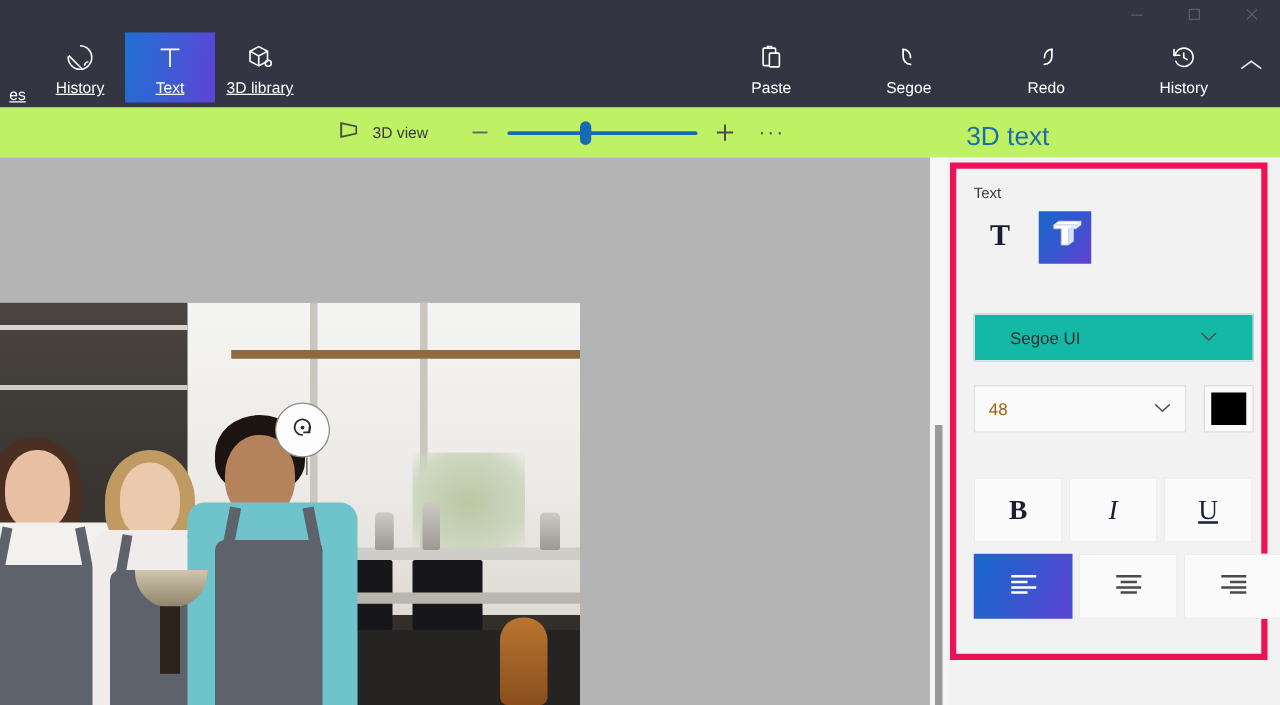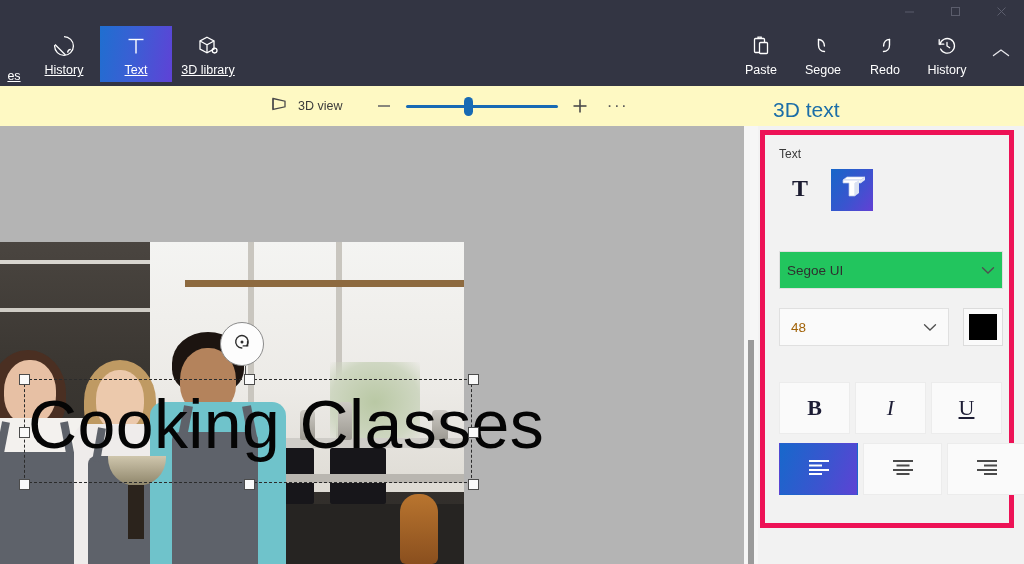--- a/index.html
+++ b/index.html
@@ -33,36 +33,36 @@
     justify-content:center;color:#ffffff;cursor:default;text-decoration:underline;
   }
   .tab.clipped{width:28px;justify-content:flex-end;padding-bottom:0;}
   .tab .ticon{height:26px;display:flex;align-items:flex-end;justify-content:center;}
   .tab .tlabel{font-size:12.5px;line-height:1;margin-top:7px;white-space:nowrap;}
   .tab.active{
     background:linear-gradient(100deg,#1f6fd0 0%,#3a5fd4 45%,#5f42d6 100%);
   }
 
   .rtools{
-    position:absolute;right:46px;top:26px;height:56px;display:flex;align-items:stretch;
+    position:absolute;right:46px;top:26px;height:56px;display:flex;align-items:stretch;gap:48px;
   }
   .rtool{
     width:62px;height:56px;display:flex;flex-direction:column;align-items:center;
     justify-content:center;color:#ffffff;
   }
   .rtool .ticon{height:26px;display:flex;align-items:flex-end;justify-content:center;}
   .rtool .tlabel{font-size:12.5px;line-height:1;margin-top:7px;white-space:nowrap;}
   .collapse{
     position:absolute;right:0;top:26px;width:46px;height:56px;
     display:flex;align-items:center;justify-content:center;color:#e6e6ea;
   }
 
   
   .subbar{
-    position:absolute;left:0;top:86px;width:1024px;height:40px;background:#fef9c3;
+    position:absolute;left:0;top:86px;width:1024px;height:40px;background:#bef264;
     border-bottom:1px solid #e3e3e3;
   }
   .subbar .sb-inner{
     position:absolute;left:255px;top:0;height:40px;display:flex;align-items:center;
     color:#3b3b3b;
   }
   .view3d{display:flex;align-items:center;gap:9px;padding:0 14px;height:40px;}
   .view3d .vlabel{font-size:12.5px;color:#3b3b3b;}
   .zoomgrp{display:flex;align-items:center;height:40px;margin-left:10px;}
   .zbtn{width:36px;height:40px;display:flex;align-items:center;justify-content:center;color:#6b6b6b;}
@@ -165,22 +165,22 @@
   }
   .typerow{position:absolute;left:14px;top:34px;display:flex;gap:10px;align-items:center;}
   .typebtn{
     width:42px;height:42px;display:flex;align-items:center;justify-content:center;
     background:transparent;
   }
   .typebtn.sel{background:linear-gradient(125deg,#1667c8 0%,#3a54cf 55%,#6340d4 100%);}
 
   .fontrow{
     position:absolute;left:14px;top:116px;width:224px;height:38px;
-    background:#22c55e;border:1px solid #e0e0e0;box-sizing:border-box;
-    display:flex;align-items:center;justify-content:space-between;padding:0 7px;
+    background:#14b8a6;border:1px solid #e0e0e0;box-sizing:border-box;
+    display:flex;align-items:center;justify-content:space-between;padding:0 28px;
   }
   .fontrow .val{font-size:13.5px;color:#2f2f2f;}
 
   .sizerow{
     position:absolute;left:14px;top:173px;width:170px;height:38px;
     background:#fafafa;border:1px solid #e0e0e0;box-sizing:border-box;
     display:flex;align-items:center;justify-content:space-between;padding:0 11px;
   }
   .sizerow .val{font-size:13.5px;color:#a16207;}
   .swatch{
@@ -419,32 +419,20 @@
           <svg width="22" height="22" viewBox="0 0 22 22" fill="none" stroke="#2c2c2c" stroke-width="1.4" stroke-linecap="round">
             <path d="M15.8 14.6A6.2 6.2 0 1 0 10.8 17"></path>
             <path d="M16.6 10.5v4.4h-4.4"></path>
             <circle cx="11" cy="11" r="1.5" fill="#2c2c2c" stroke="none"></circle>
           </svg>
         </span>
       </div>
       <div class="rotline"></div>
     </div>
 
-    <div class="textobj">
-      <div class="tbox"></div>
-      <div class="ttext">Cooking Classes</div>
-      <div class="handle" style="left:-5px;top:-5px;"></div>
-      <div class="handle" style="left:220px;top:-5px;"></div>
-      <div class="handle" style="left:444px;top:-5px;"></div>
-      <div class="handle" style="left:-5px;top:48px;"></div>
-      <div class="handle" style="left:444px;top:48px;"></div>
-      <div class="handle" style="left:-5px;top:100px;"></div>
-      <div class="handle" style="left:220px;top:100px;"></div>
-      <div class="handle" style="left:444px;top:100px;"></div>
-    </div>
   </div>
 
   <div class="vscroll">
     <div class="thumb"></div>
   </div>
 
   <div class="panel">
     <div class="paneltitle">3D text</div>
 
     <div class="hlbox">

